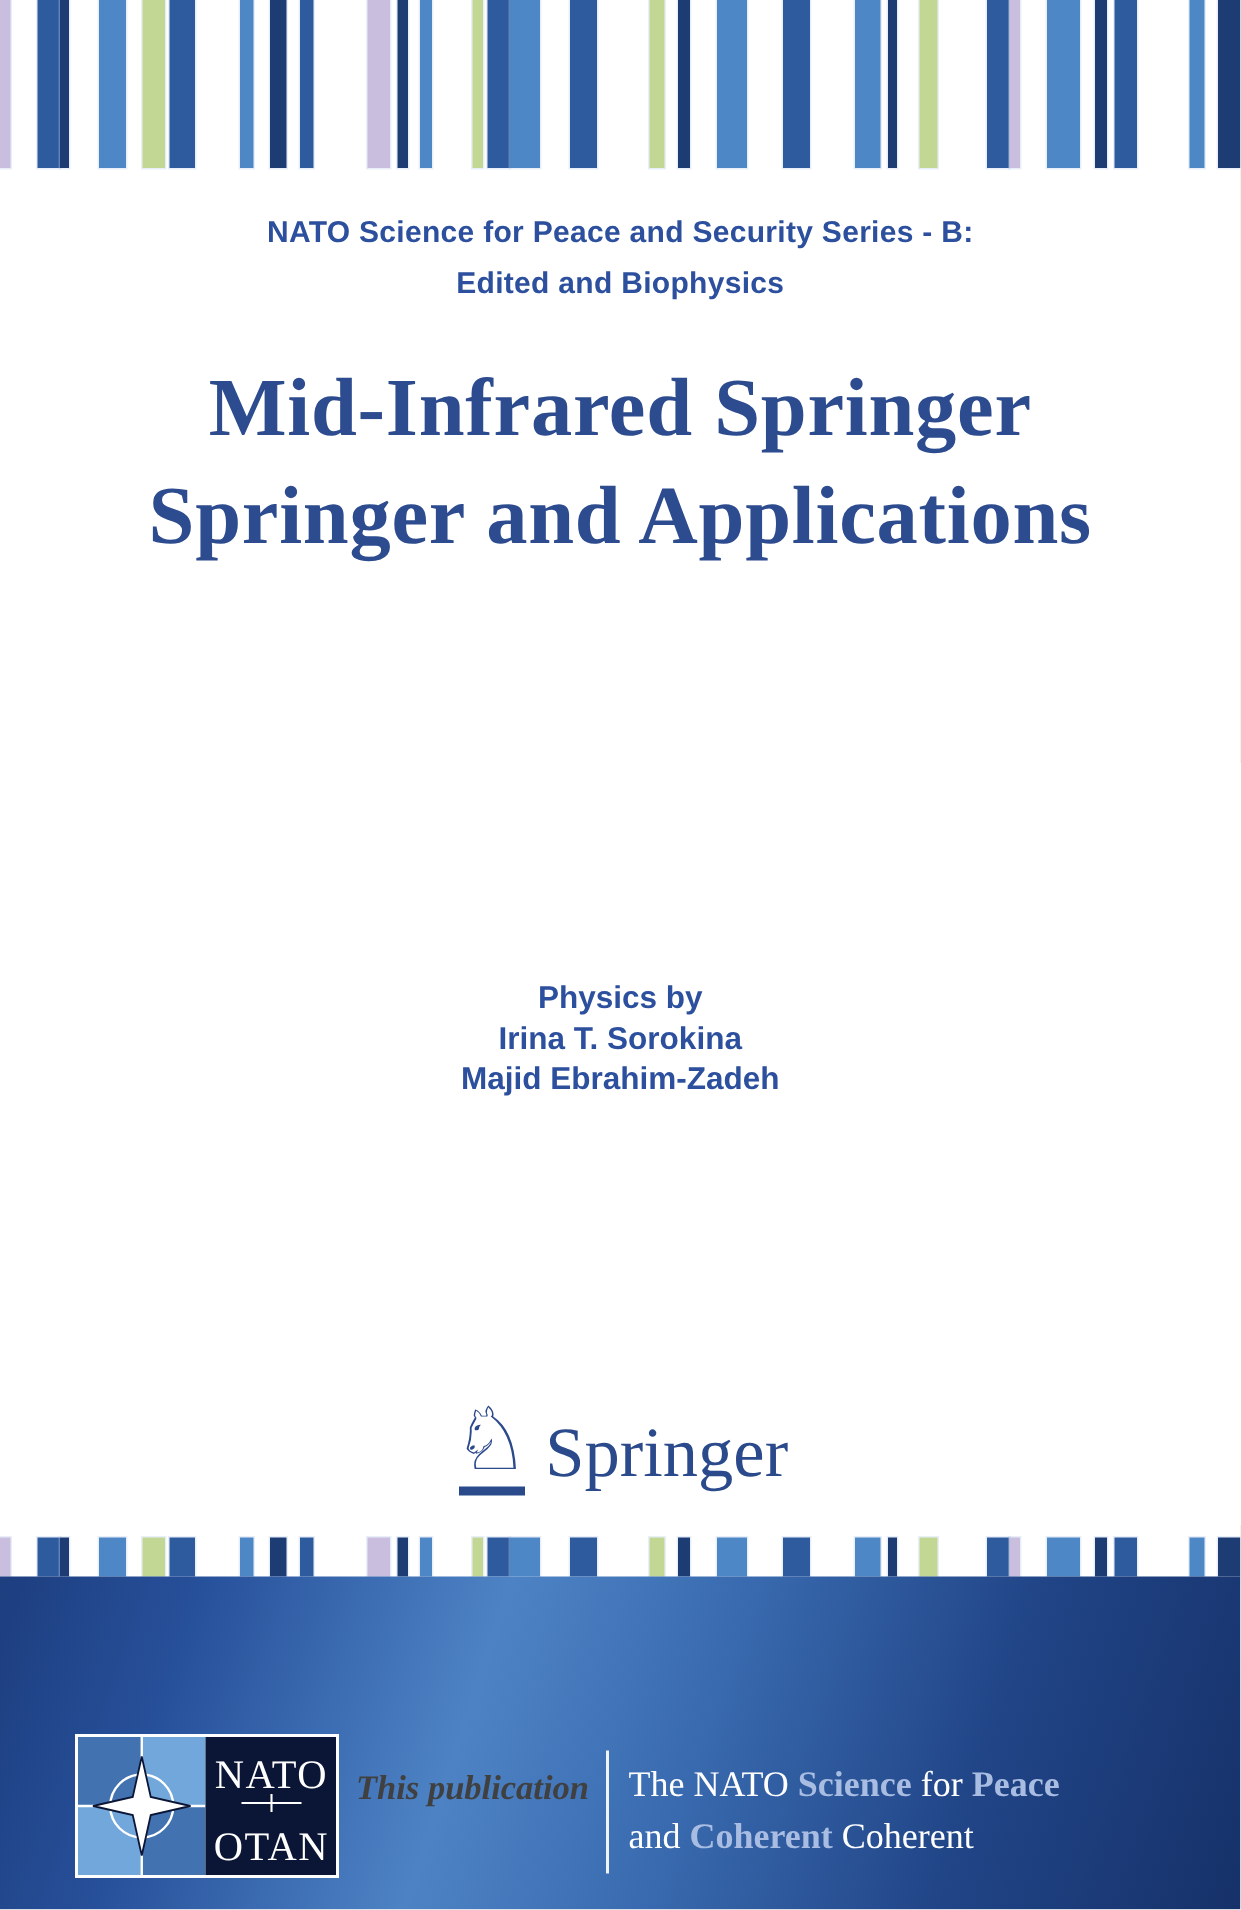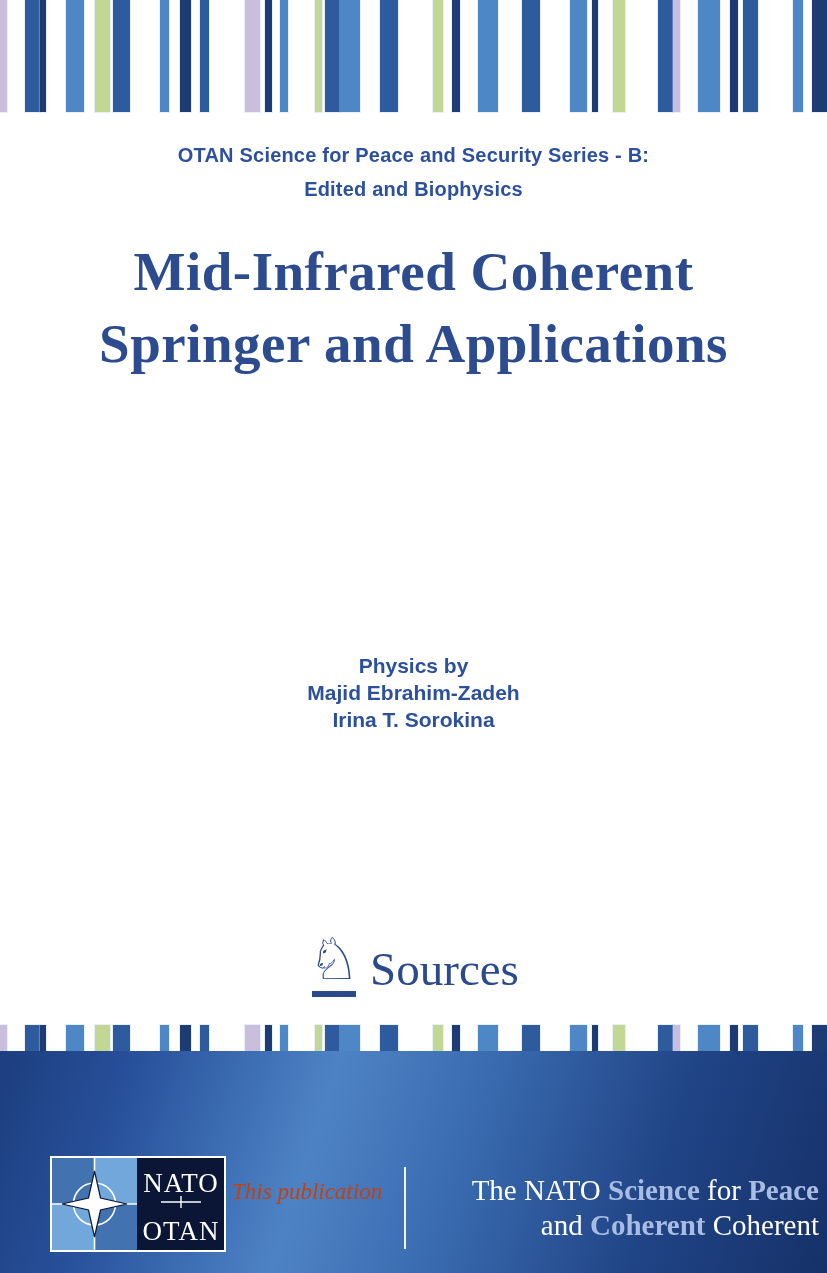--- a/index.html
+++ b/index.html
@@ -59,34 +59,34 @@
   .bottom-panel{
     position:absolute;left:0;top:1051px;width:827px;height:222px;
     background:
       linear-gradient(108deg,
         #1d3e7f 0%, #27509a 15%, #4d83c5 38%,
         #3a6bb0 55%, #204486 78%, #163169 100%);
   }
   .nato-logo{position:absolute;left:50px;top:1156px;}
   .support-text{
     position:absolute;left:232px;top:1176px;width:166px;
-    text-align:left;color:#c2410c;
-    font-family:"Liberation Serif",serif;
-    font-style:italic;font-weight:normal;
+    text-align:center;color:#404040;
+    font-family:"Liberation Serif",serif;
+    font-style:italic;font-weight:bold;
     font-size:23px;line-height:31px;
   }
   .banner-divider{
     position:absolute;left:404px;top:1167px;width:2px;height:82px;
     background:rgba(255,255,255,.92);
   }
   .programme{
     position:absolute;left:419px;top:1173px;width:400px;
     color:#ffffff;
     font-family:"Liberation Serif",serif;
-    font-size:29px;line-height:35px;text-align:right;
+    font-size:24px;line-height:35px;
   }
   .programme b{color:#a9bde2;font-weight:bold;}
 </style>
 </head>
 <body>
 
 <div id="cover">
 
   <div id="stripes-top" class="stripe-band">
       <div class="stripe" style="left: 0px; width: 7px; background: rgb(201, 190, 221);"></div>
@@ -115,41 +115,41 @@
       <div class="stripe" style="left: 658px; width: 15px; background: rgb(46, 90, 158);"></div>
       <div class="stripe" style="left: 673px; width: 7px; background: rgb(201, 190, 221);"></div>
       <div class="stripe" style="left: 698px; width: 22px; background: rgb(77, 135, 198);"></div>
       <div class="stripe" style="left: 730px; width: 8px; background: rgb(30, 60, 116);"></div>
       <div class="stripe" style="left: 743px; width: 15px; background: rgb(46, 90, 158);"></div>
       <div class="stripe" style="left: 793px; width: 10px; background: rgb(77, 135, 198);"></div>
       <div class="stripe" style="left: 812px; width: 15px; background: rgb(30, 60, 116);"></div>
     </div>
 
   <div class="series">
-    <div>OTAN Science for Peace and Security Series - B:</div>
+    <div>NATO Science for Peace and Security Series - B:</div>
     <div>Edited and Biophysics</div>
   </div>
 
   <div class="title">
-    <div>Mid-Infrared Coherent</div>
+    <div>Mid-Infrared Springer</div>
     <div>Springer and Applications</div>
   </div>
 
   <div class="editors">
     <div>Physics by</div>
+    <div>Irina T. Sorokina</div>
     <div>Majid Ebrahim-Zadeh</div>
-    <div>Irina T. Sorokina</div>
   </div>
 
   <div class="springer">
     <div class="horse-wrap">
       <span class="horse-glyph">♘</span>
       <div class="horse-bar"></div>
     </div>
-    <span class="springer-word">Sources</span>
+    <span class="springer-word">Springer</span>
   </div>
 
   <div id="stripes-bottom" class="stripe-band">
       <div class="stripe" style="left: 0px; width: 7px; background: rgb(201, 190, 221);"></div>
       <div class="stripe" style="left: 25px; width: 15px; background: rgb(46, 90, 158);"></div>
       <div class="stripe" style="left: 40px; width: 6px; background: rgb(30, 60, 116);"></div>
       <div class="stripe" style="left: 66px; width: 18px; background: rgb(77, 135, 198);"></div>
       <div class="stripe" style="left: 95px; width: 15px; background: rgb(195, 215, 149);"></div>
       <div class="stripe" style="left: 113px; width: 17px; background: rgb(46, 90, 158);"></div>
       <div class="stripe" style="left: 160px; width: 9px; background: rgb(77, 135, 198);"></div>

